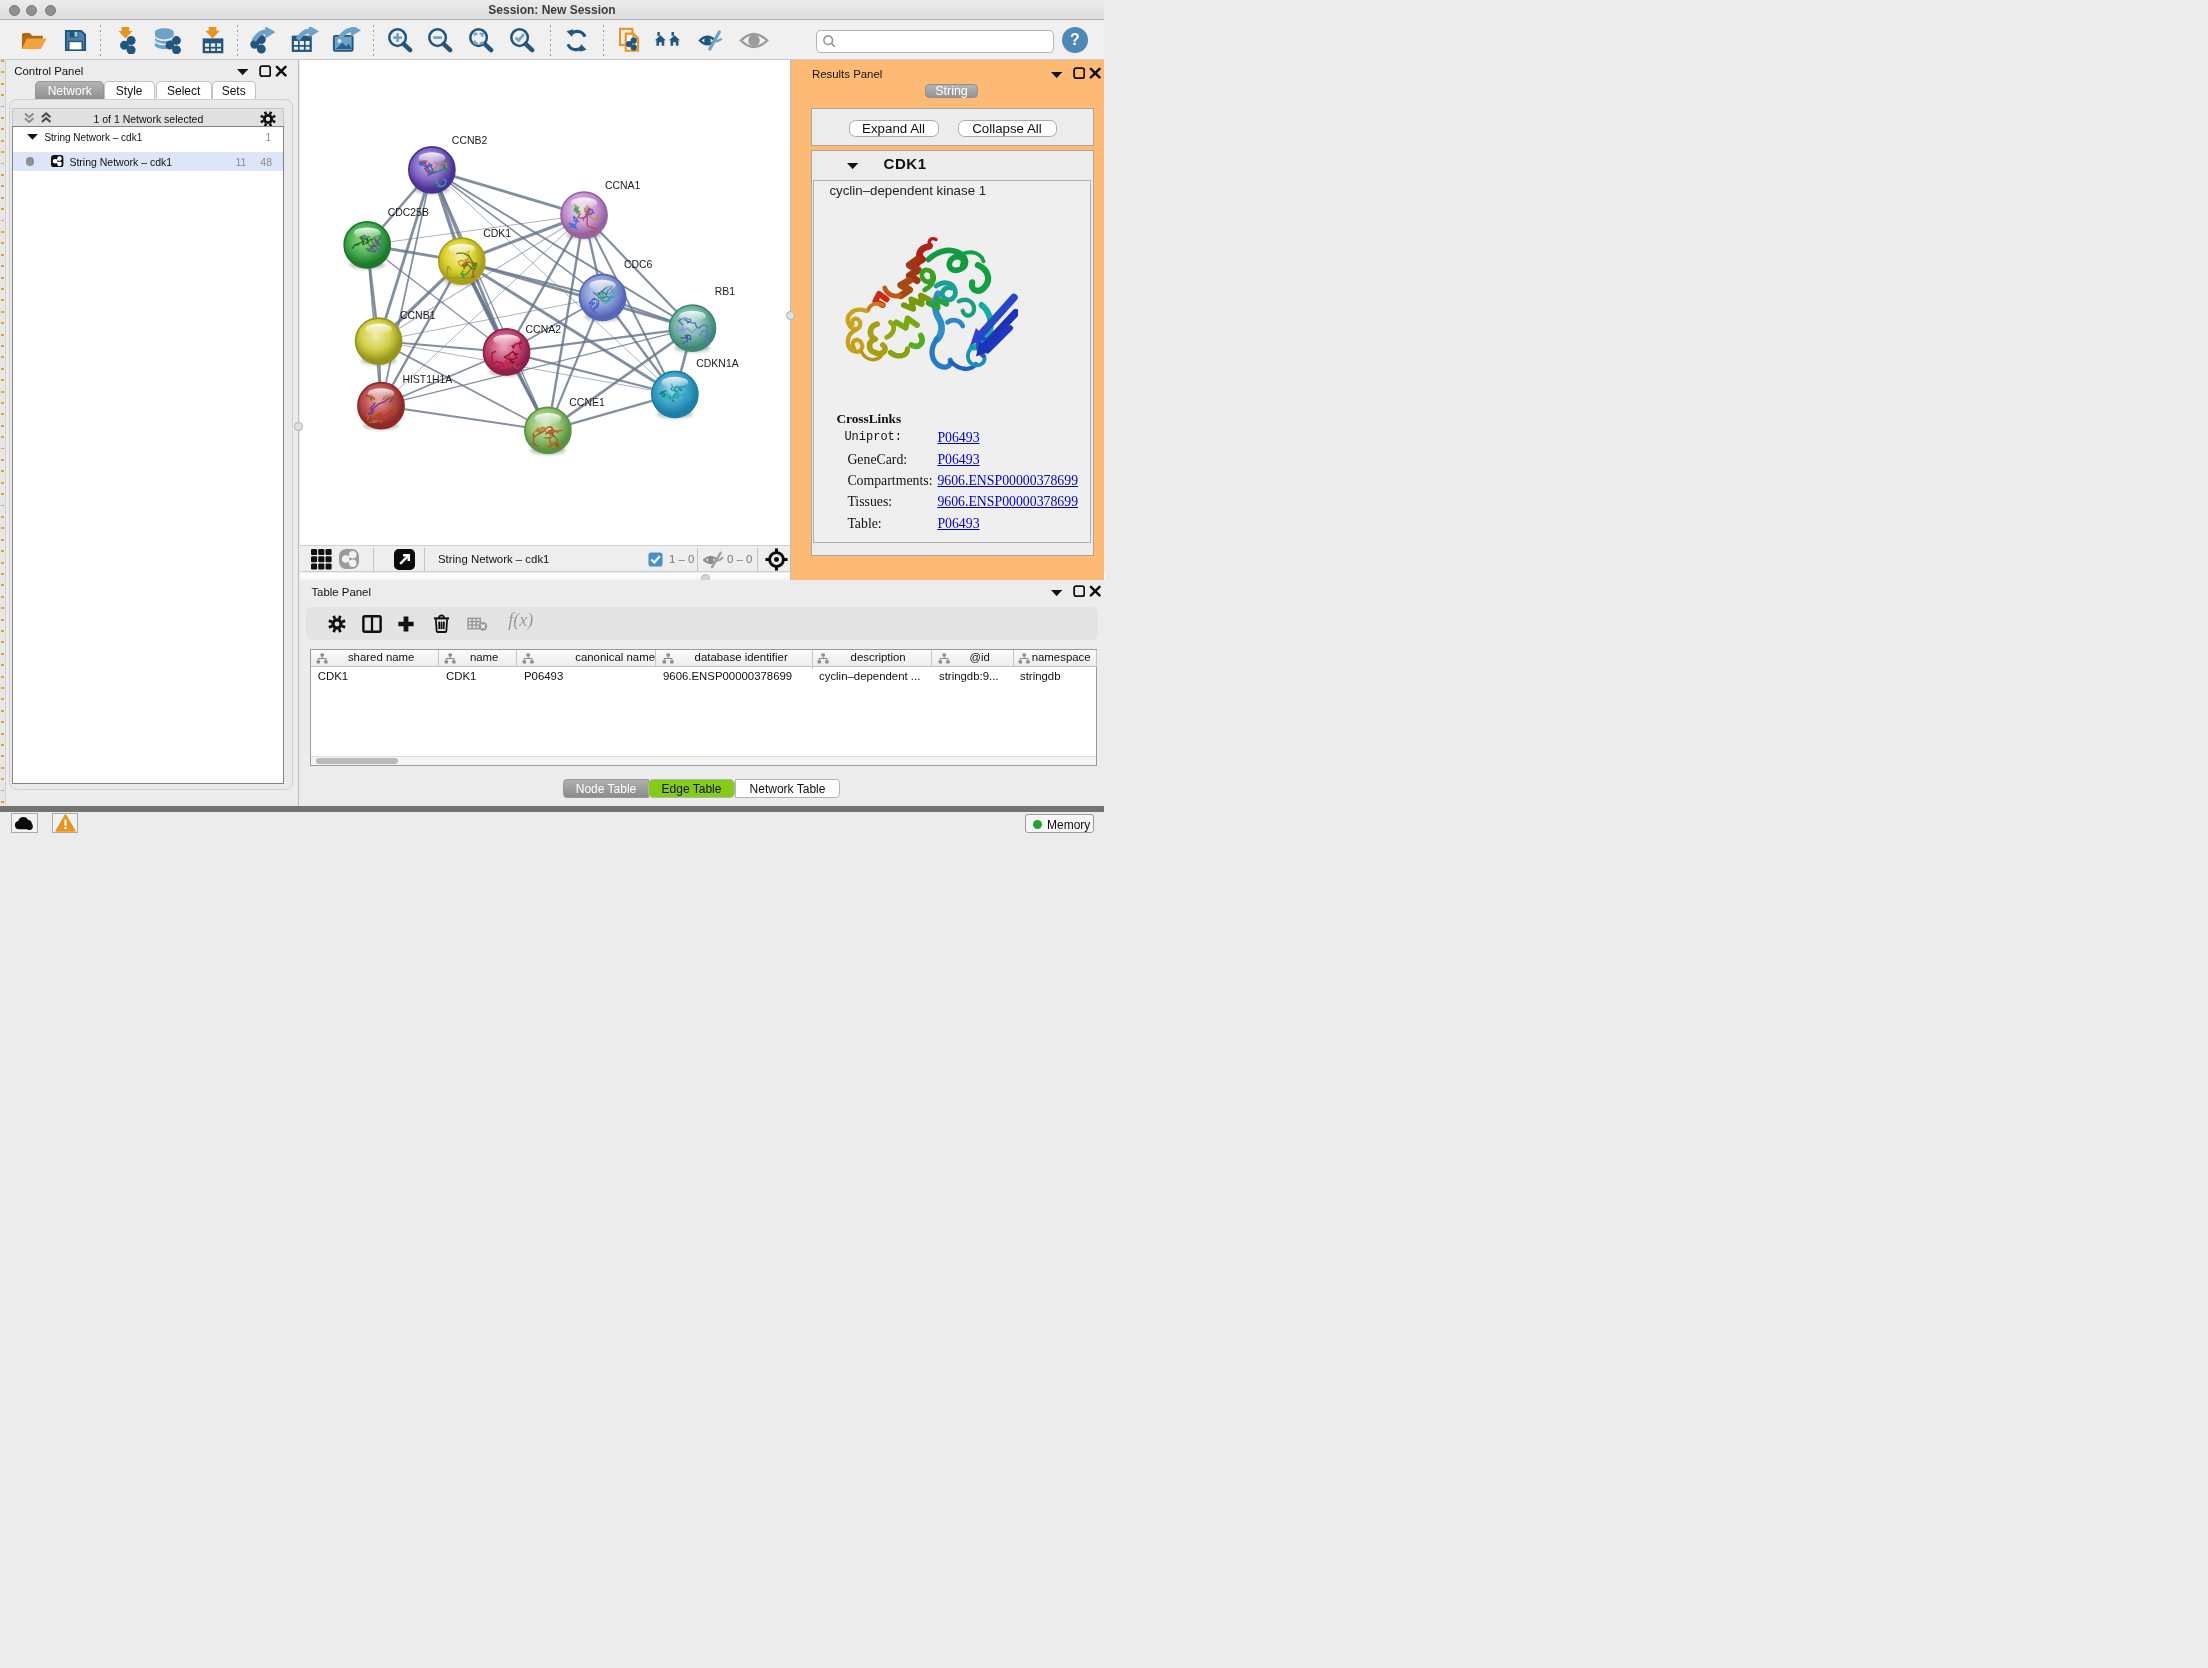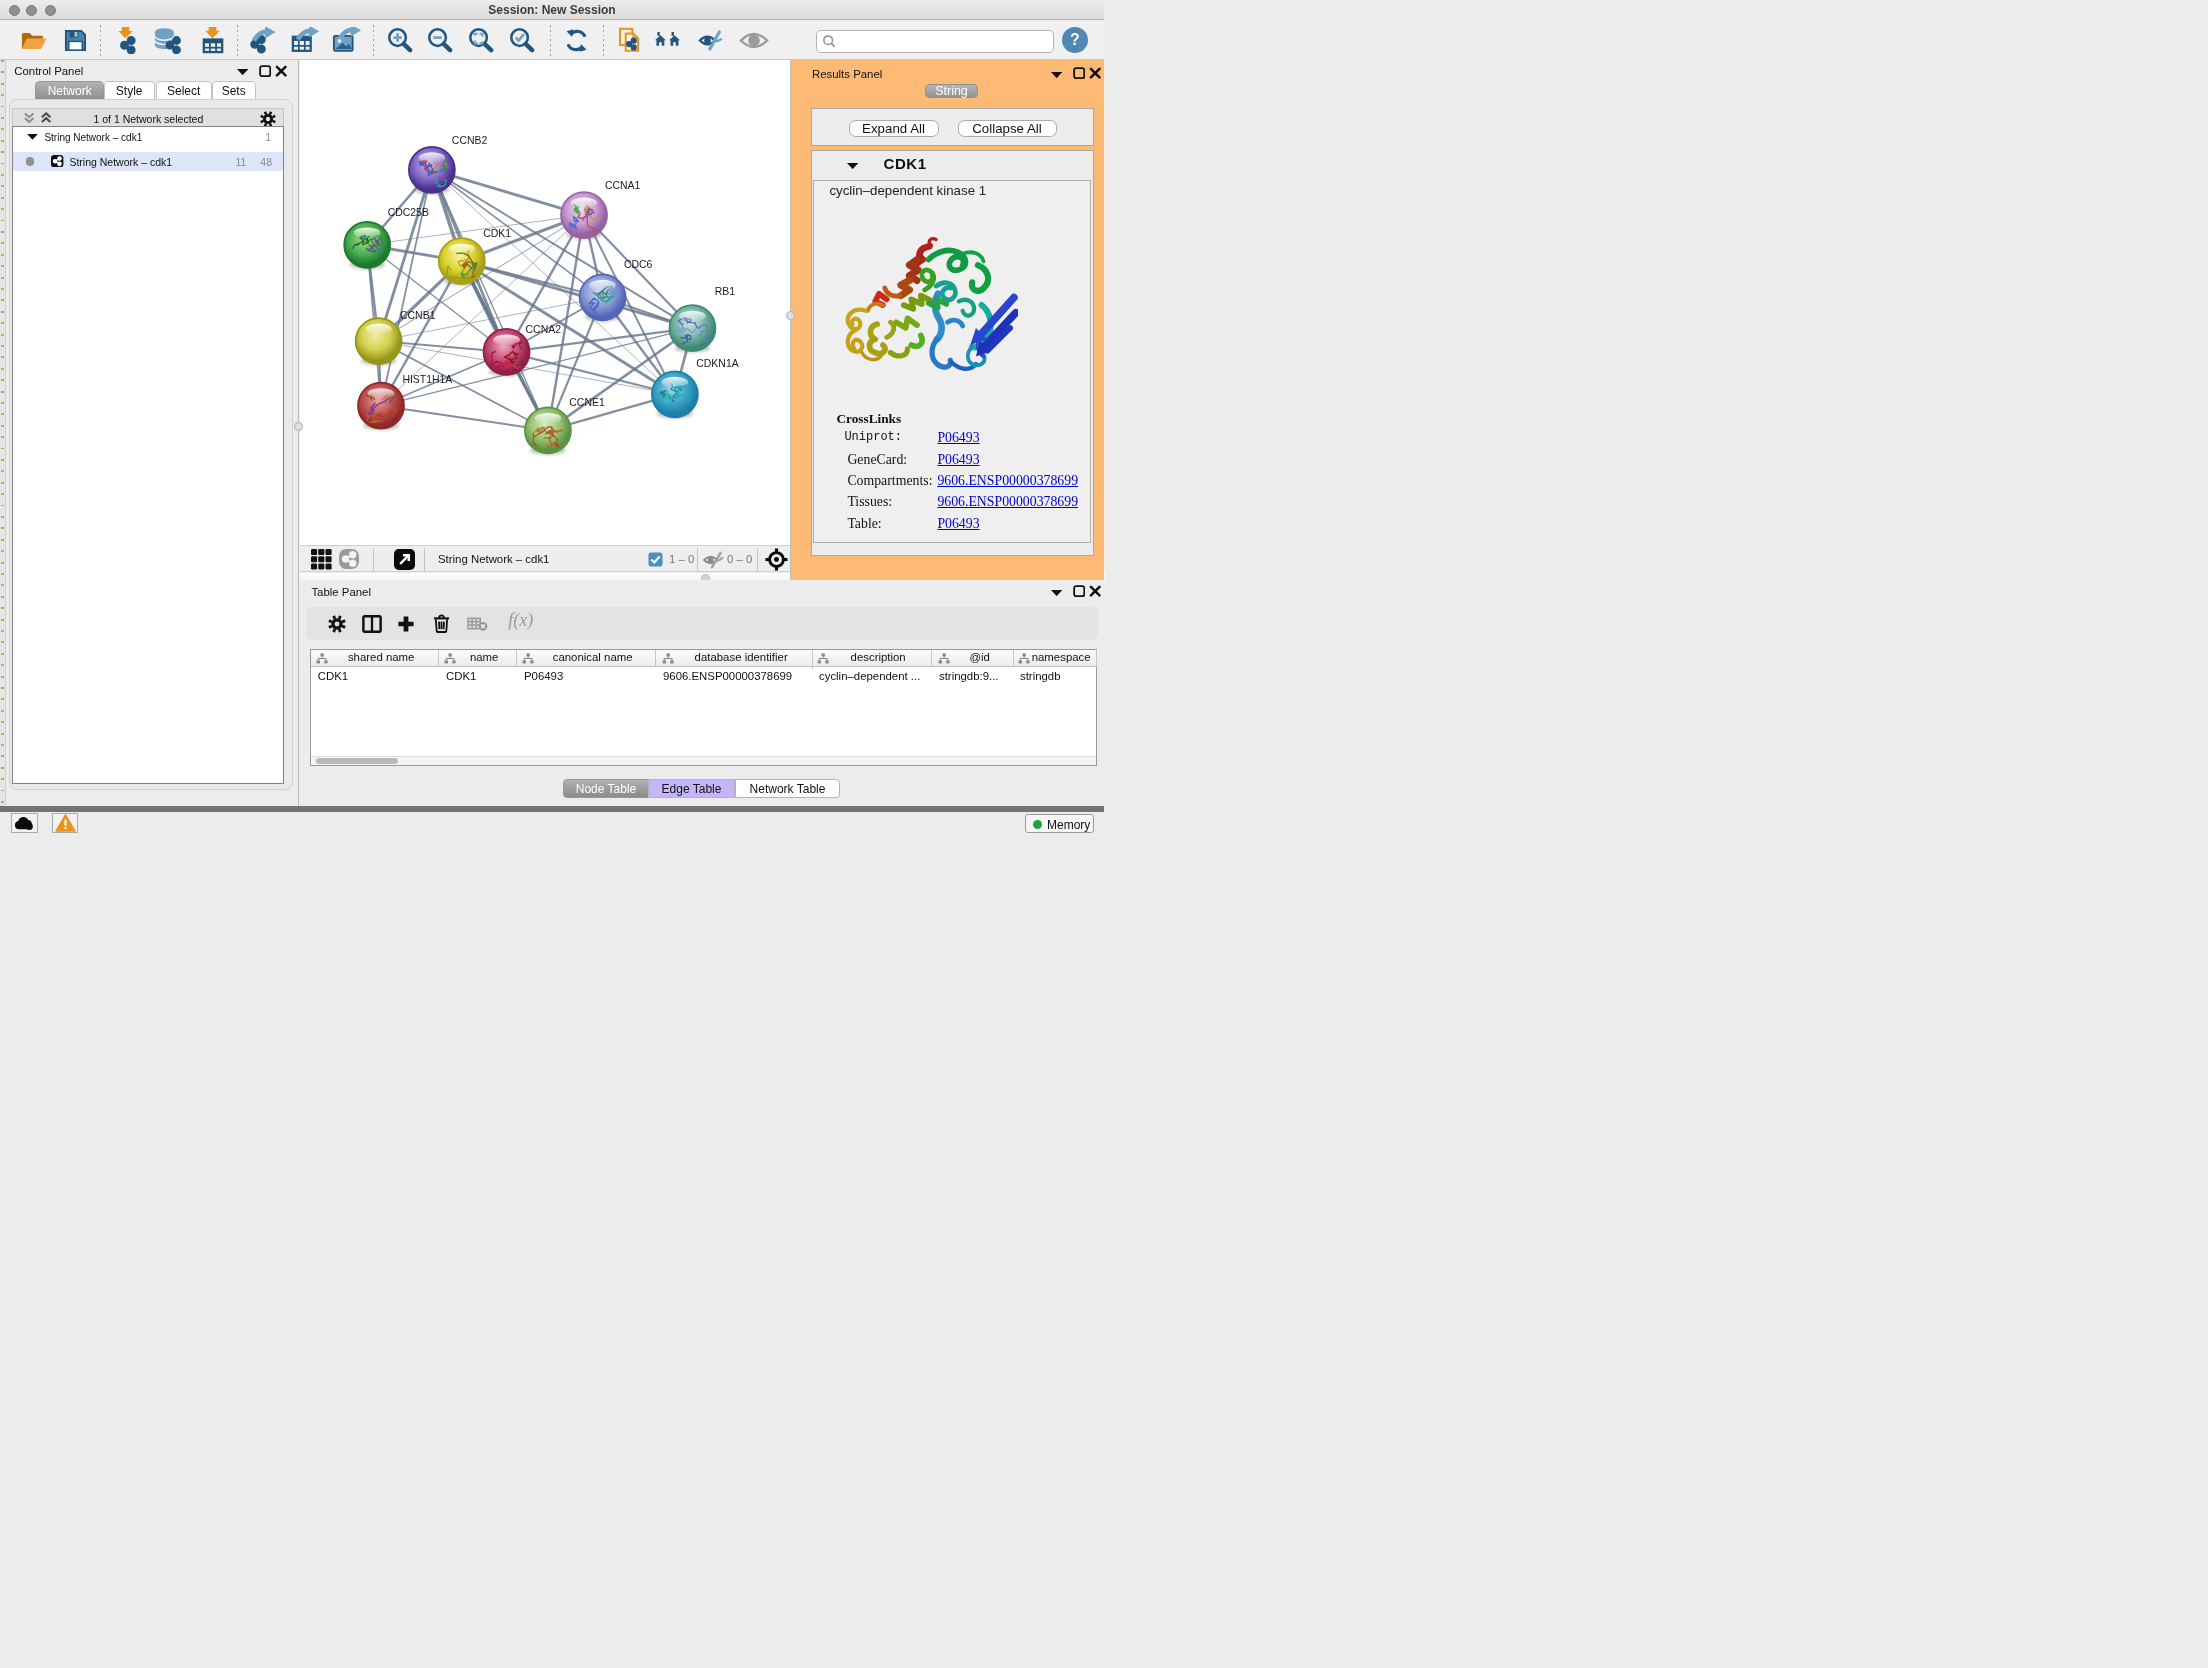--- a/index.html
+++ b/index.html
@@ -817,21 +817,21 @@
               <g fill="#8a8a8a">
                 <rect x="4.7" y="0.5" width="3.6" height="3.2"></rect>
 <rect x="0.6" y="7.8" width="3.6" height="3.2"></rect>
                 <rect x="8.6" y="7.8" width="3.6" height="3.2"></rect>
               </g>
 <g stroke="#8a8a8a" stroke-width="1.1" fill="none">
                 <path d="M6.5,3.7 L6.5,5.8 M2.4,7.8 L2.4,5.8 L10.4,5.8 L10.4,7.8"></path>
               </g>
             </svg>
           </div>
-          <div style="position:absolute;left:13.3px;right:0;top:1.4px;text-align:center;font-size:11.4px;color:#111">canonical name</div>
+          <div style="position:absolute;left:13.3px;right:0;top:1.4px;text-align:right;font-size:11.4px;color:#111">canonical name</div>
         </div>
         <div style="position:absolute;left:346px;top:0;width:156px;height:19px;border-right:1px solid #c6c6c6">
           <div style="position:absolute;left:4.8px;top:2.9px">
             <svg width="12.4" height="11.4" viewBox="0 0 13 12">
               <g fill="#8a8a8a">
                 <rect x="4.7" y="0.5" width="3.6" height="3.2"></rect>
 <rect x="0.6" y="7.8" width="3.6" height="3.2"></rect>
                 <rect x="8.6" y="7.8" width="3.6" height="3.2"></rect>
               </g>
 <g stroke="#8a8a8a" stroke-width="1.1" fill="none">
@@ -892,21 +892,21 @@
       <div style="position:absolute;left:213px;top:20px;font-size:11.4px;color:#111">P06493</div>
       <div style="position:absolute;left:352px;top:20px;font-size:11.4px;color:#111">9606.ENSP00000378699</div>
       <div style="position:absolute;left:508px;top:20px;font-size:11.4px;color:#111">cyclin–dependent ...</div>
       <div style="position:absolute;left:628px;top:20px;font-size:11.4px;color:#111">stringdb:9...</div>
       <div style="position:absolute;left:709px;top:20px;font-size:11.4px;color:#111">stringdb</div>
       <div style="position:absolute;left:0;bottom:0;width:785px;height:9.5px;background:#f4f4f4;border-top:1px solid #ddd">
         <div style="position:absolute;left:4.8px;top:1.4px;width:82px;height:6.2px;border-radius:3.3px;background:#b9b9b9"></div>
       </div>
     </div>
     <div style="position:absolute;left:263px;top:199px;width:86px;height:18.5px;background:linear-gradient(#b0b0b0,#8b8b8b);color:#fff;border:1px solid #979797;border-radius:3.8px 0 0 3.8px;font-size:12px;text-align:center;line-height:18px">Node Table</div>
-    <div style="position:absolute;left:348px;top:199px;width:87px;height:18.5px;background:#c4b5fd;color:#111;border:1px solid #b4b4b4;border-radius:0;font-size:12px;text-align:center;line-height:18px">Edge Table</div>
+    <div style="position:absolute;left:348px;top:199px;width:87px;height:18.5px;background:#84cc16;color:#111;border:1px solid #b4b4b4;border-radius:5px;font-size:12px;text-align:center;line-height:18px">Edge Table</div>
     <div style="position:absolute;left:435px;top:199px;width:105px;height:18.5px;background:#fff;color:#111;border:1px solid #b4b4b4;border-radius:0 3.8px 3.8px 0;font-size:12px;text-align:center;line-height:18px">Network Table</div>
   </div>
 <div id="bottombar">
     <div style="position:absolute;left:10.5px;top:1.4px;width:27px;height:20px;background:#f2f2f2;border:1px solid #ababab;display:flex;align-items:center;justify-content:center">
       <svg width="20" height="14.3" viewBox="0 0 21 15">
         <path d="M5,14 a4.4,4.4 0 0 1 -0.5,-8.7 a5.4,5.4 0 0 1 10.3,-1 a3.9,3.9 0 0 1 1.2,7.6 l0.3,2.1 Z" fill="#0a0a0a"></path>
 <circle cx="16.2" cy="11" r="3.6" fill="#0a0a0a"></circle>
       </svg>
     </div>
     <div style="position:absolute;left:52px;top:1.4px;width:26px;height:20px;background:#f2f2f2;border:1px solid #ababab;display:flex;align-items:center;justify-content:center">

